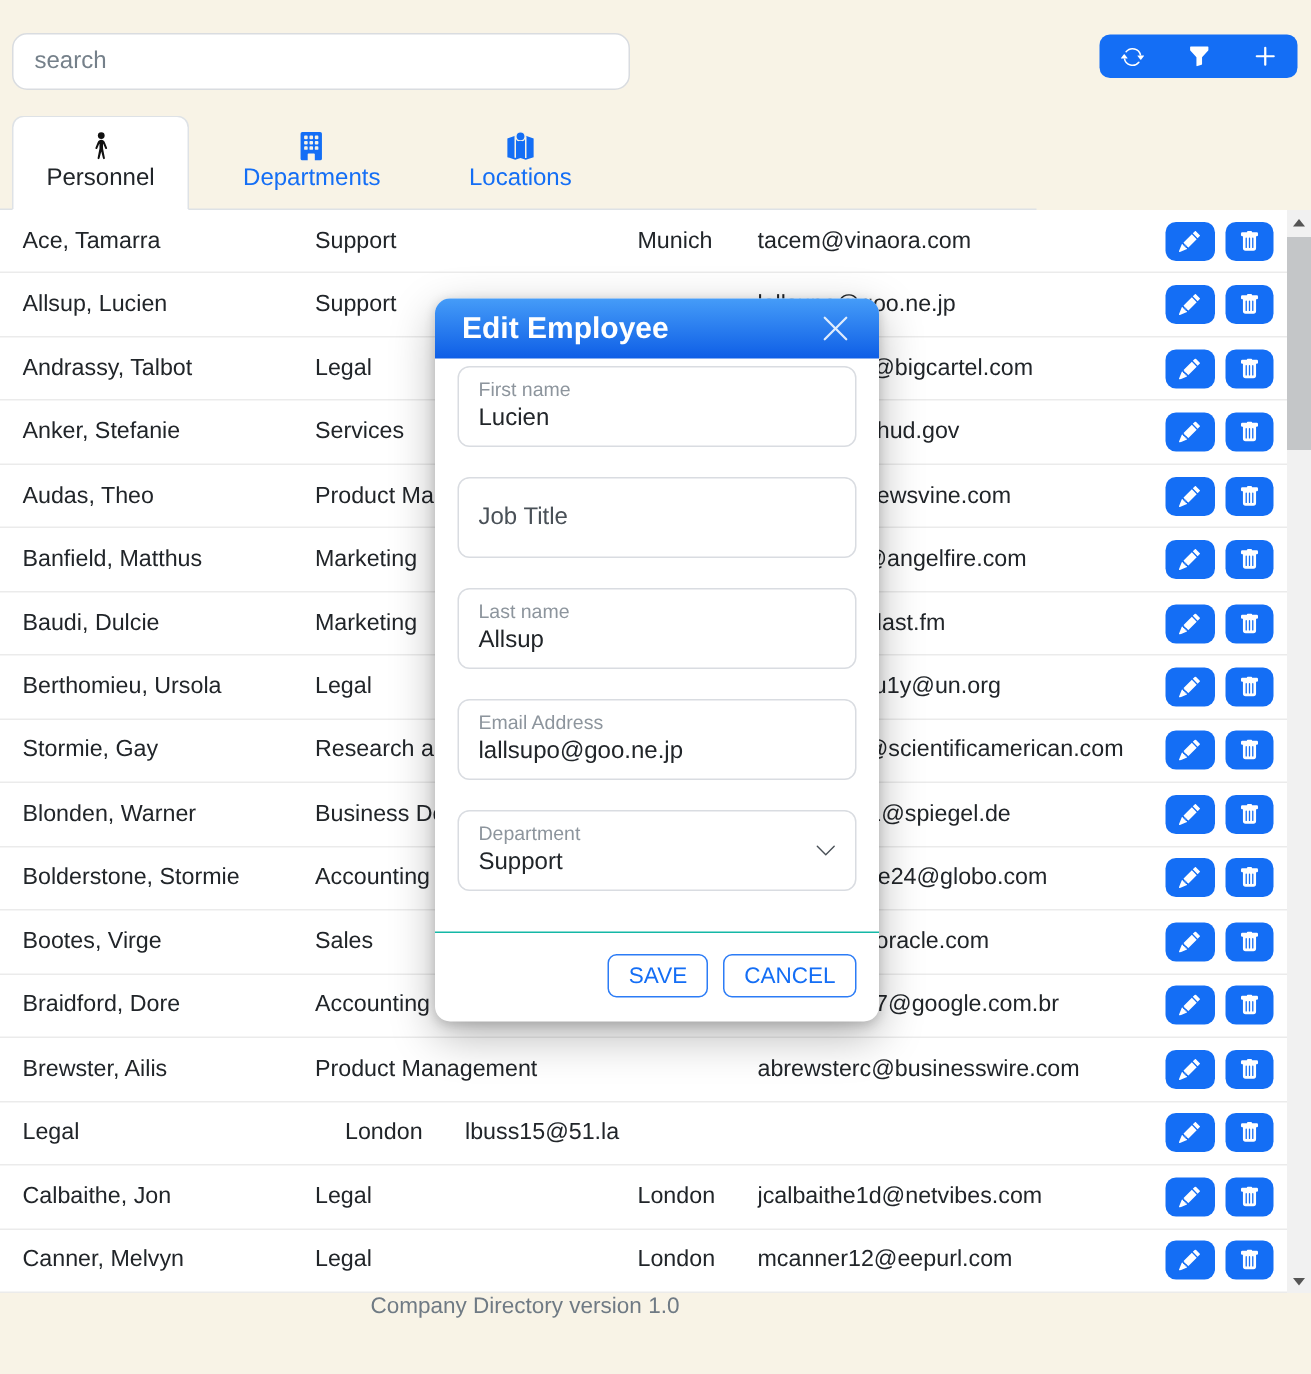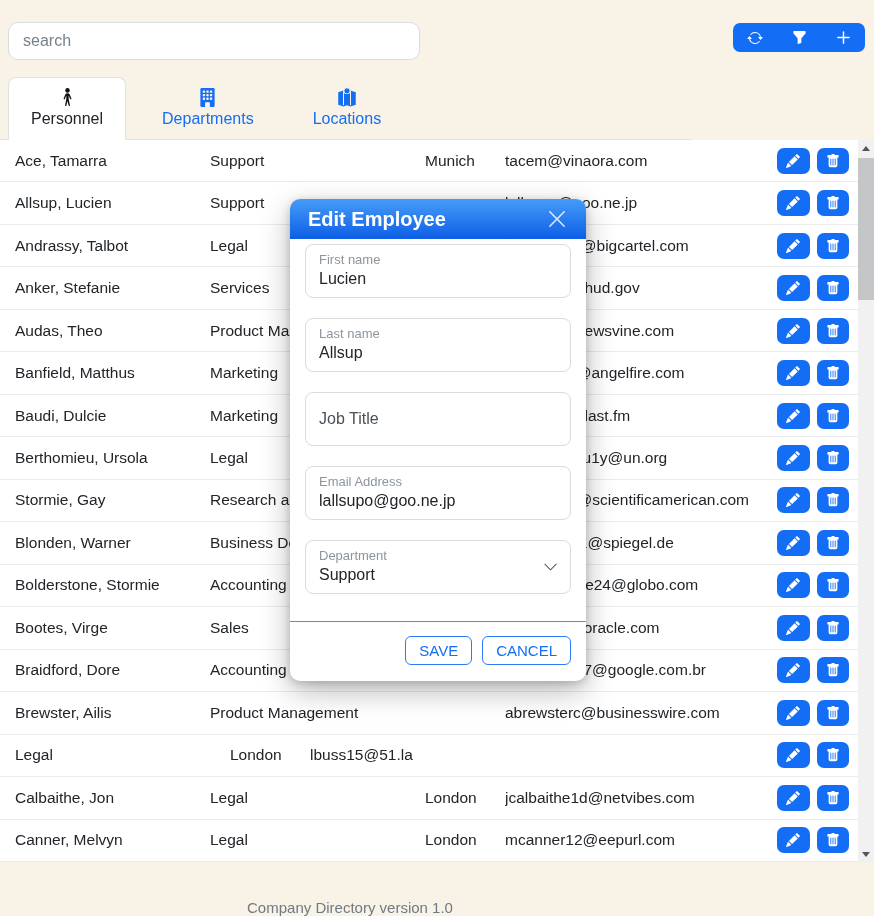--- a/index.html
+++ b/index.html
@@ -91,21 +91,21 @@
   .sb-arrow .tri-up {
     width: 0; height: 0; border-left: 4px solid transparent;
     border-right: 4px solid transparent; border-bottom: 5px solid #555; }
   .sb-arrow .tri-down {
     width: 0; height: 0; border-left: 4px solid transparent;
     border-right: 4px solid transparent; border-top: 5px solid #555; }
   .sb-thumb { position: absolute; left: 0; top: 18px; width: 16px; height: 142px; background: #c4c6c8; }
   
   .footer {
     position: absolute; left: 0; top: 862px; width: 700px; height: 54px;
-    display: flex; align-items: flex-end; justify-content: center;
+    display: flex; align-items: flex-start; justify-content: center;
     color: #6f7a84; font-size: 15px;
   }
   
   .modal {
     position: absolute; left: 290px; top: 199px; width: 296px;
     background: #fff; border-radius: 10px; z-index: 10;
     box-shadow: 0 10px 30px rgba(0,0,0,.28), 0 2px 8px rgba(0,0,0,.18);
   }
   .modal-header {
     height: 40px; border-radius: 10px 10px 0 0;
@@ -618,26 +618,26 @@
             <path d="M2.4 2.4a.55.55 0 0 1 .78 0L8 7.22l4.82-4.82a.55.55 0 1 1 .78.78L8.78 8l4.82 4.82a.55.55 0 1 1-.78.78L8 8.78 3.18 13.6a.55.55 0 1 1-.78-.78L7.22 8 2.4 3.18a.55.55 0 0 1 0-.78z"></path>
           </svg>
       </span>
     </button>
   </div>
   <div class="modal-body">
     <div class="field">
       <div class="field-label">First name</div>
       <div class="field-value">Lucien</div>
     </div>
+    <div class="field placeholder-only">
+      <div class="field-value">Job Title</div>
+    </div>
     <div class="field">
       <div class="field-label">Last name</div>
       <div class="field-value">Allsup</div>
-    </div>
-    <div class="field placeholder-only">
-      <div class="field-value">Job Title</div>
     </div>
     <div class="field">
       <div class="field-label">Email Address</div>
       <div class="field-value">lallsupo@goo.ne.jp</div>
     </div>
     <div class="field select">
       <div class="field-label">Department</div>
       <div class="field-value">Support</div>
       <span class="chevron">
         <svg width="15" height="15" viewBox="0 0 16 16">

